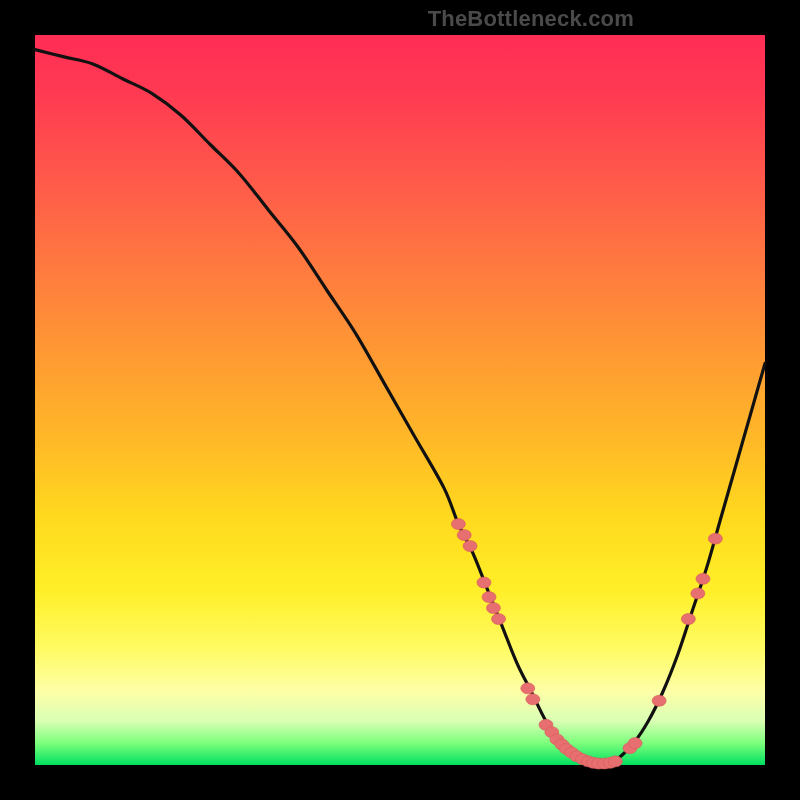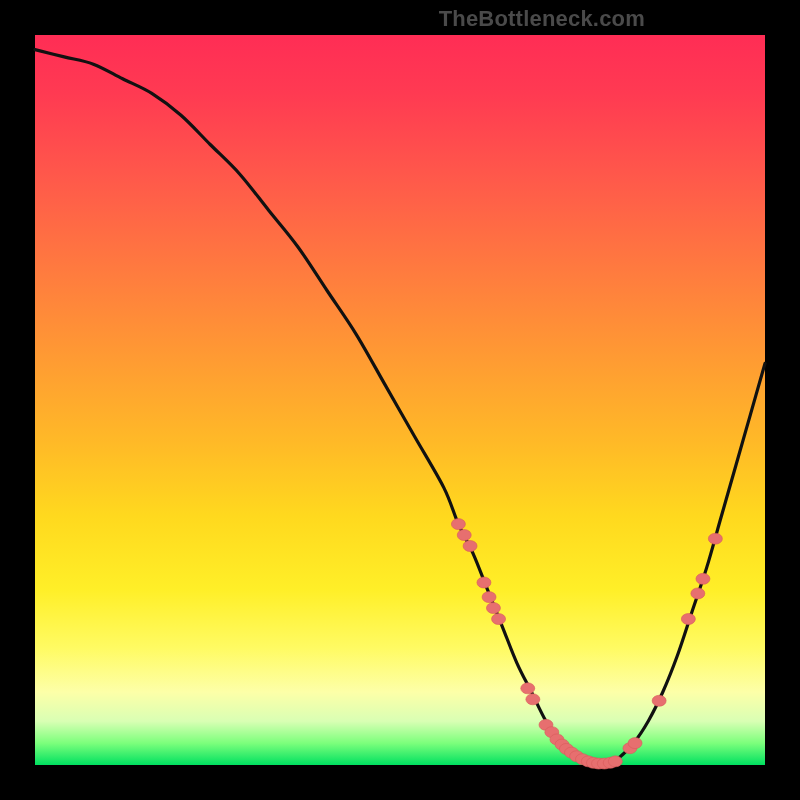--- a/index.html
+++ b/index.html
@@ -11,21 +11,20 @@
     overflow: hidden;
     font-family: Arial, Helvetica, sans-serif;
   }
   .frame {
     position: absolute;
     left: 0;
     top: 0;
     width: 648px;
     height: 800px;
     background: #000;
-    padding-left: 11px;
   }
   .plot-area {
     position: absolute;
     left: 35px;
     top: 35px;
     width: 730px;
     height: 730px;
     
     background: linear-gradient(
       to bottom,

